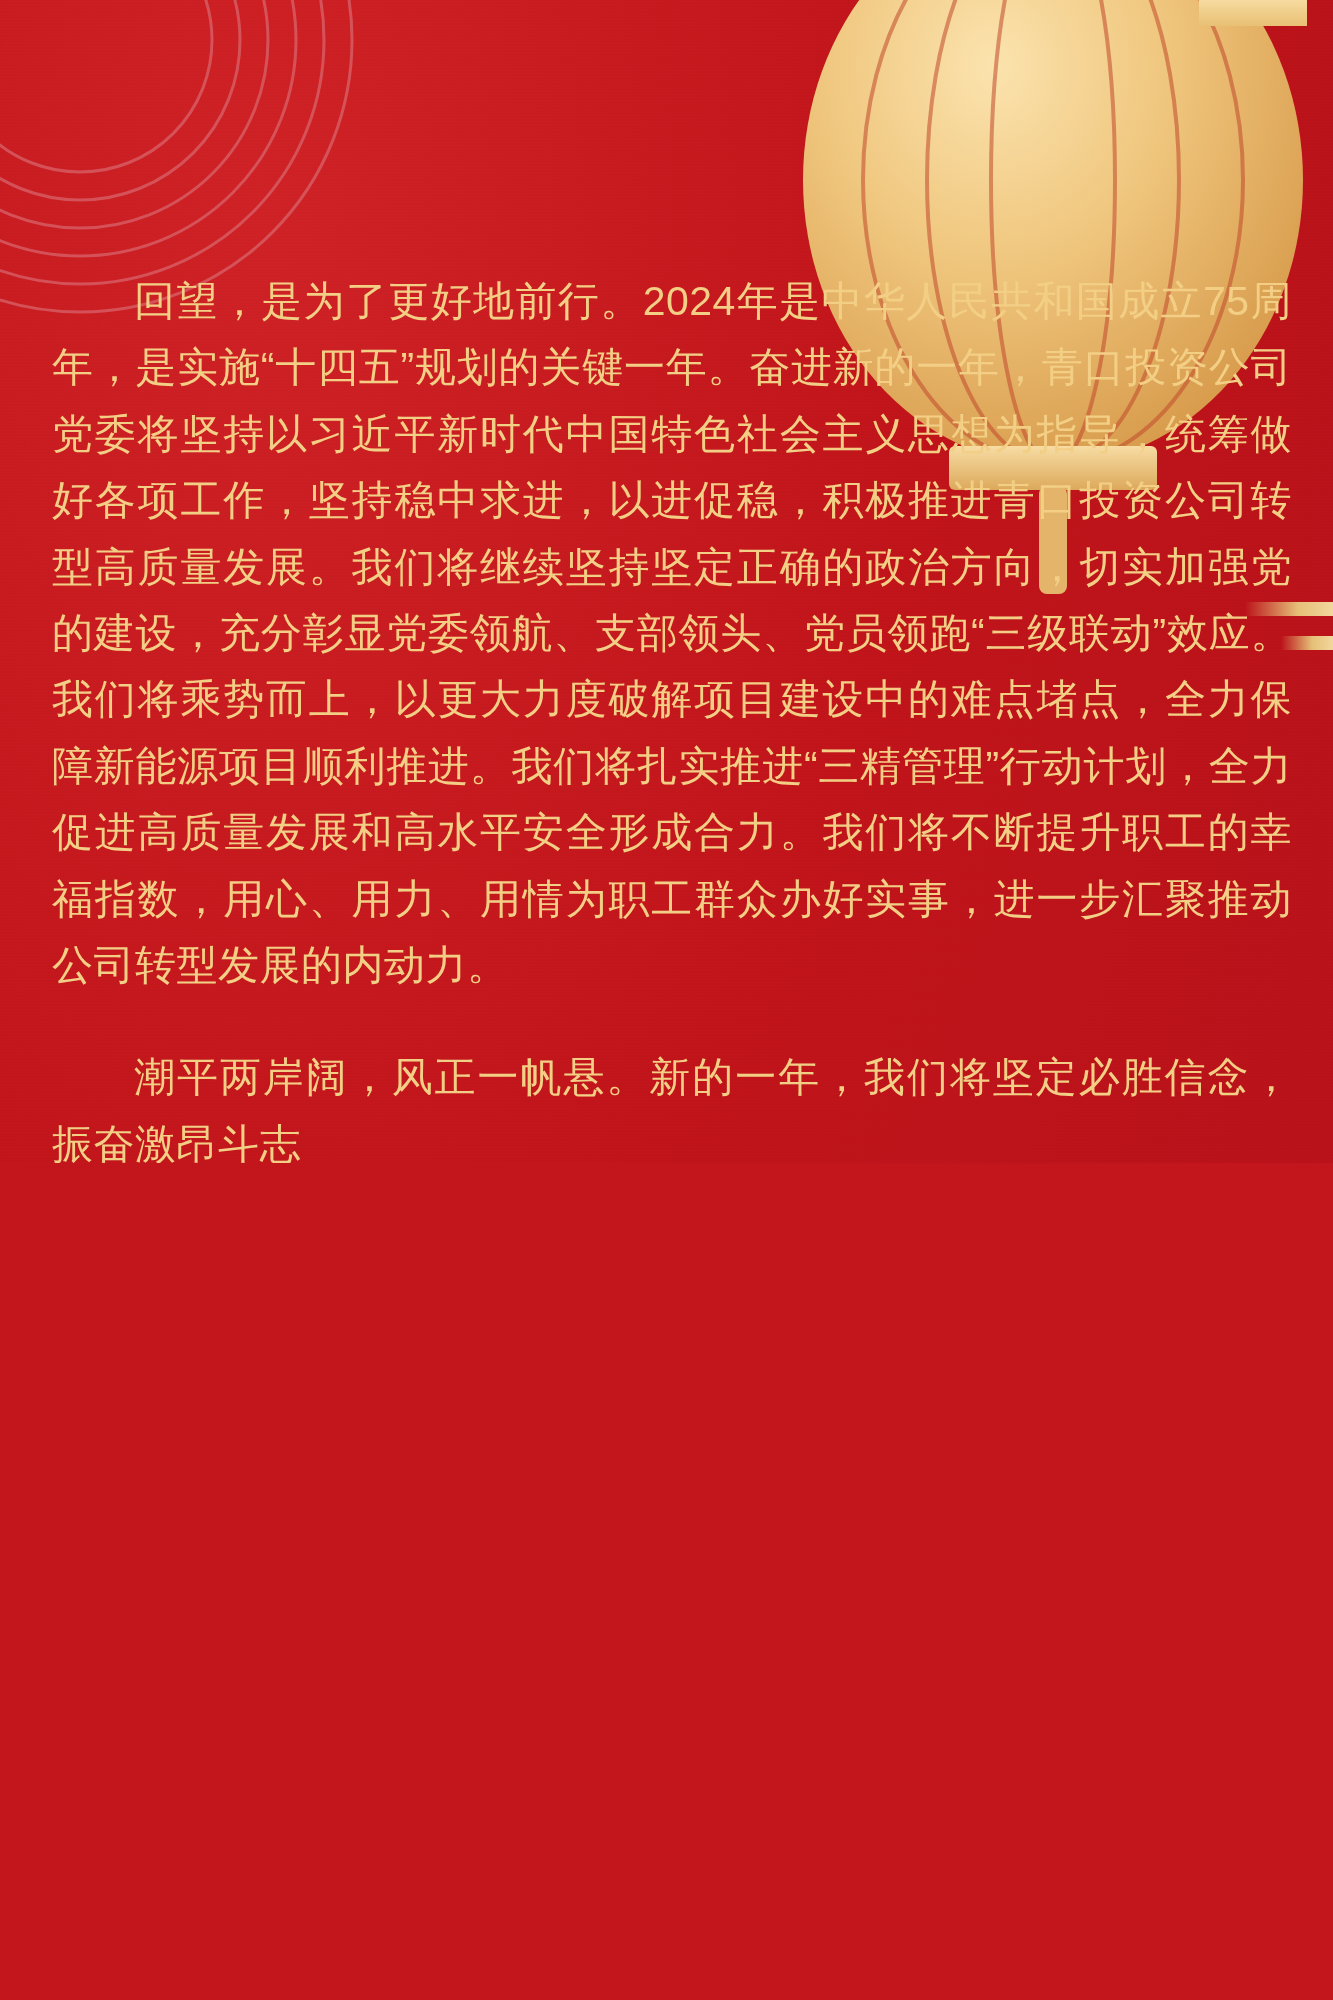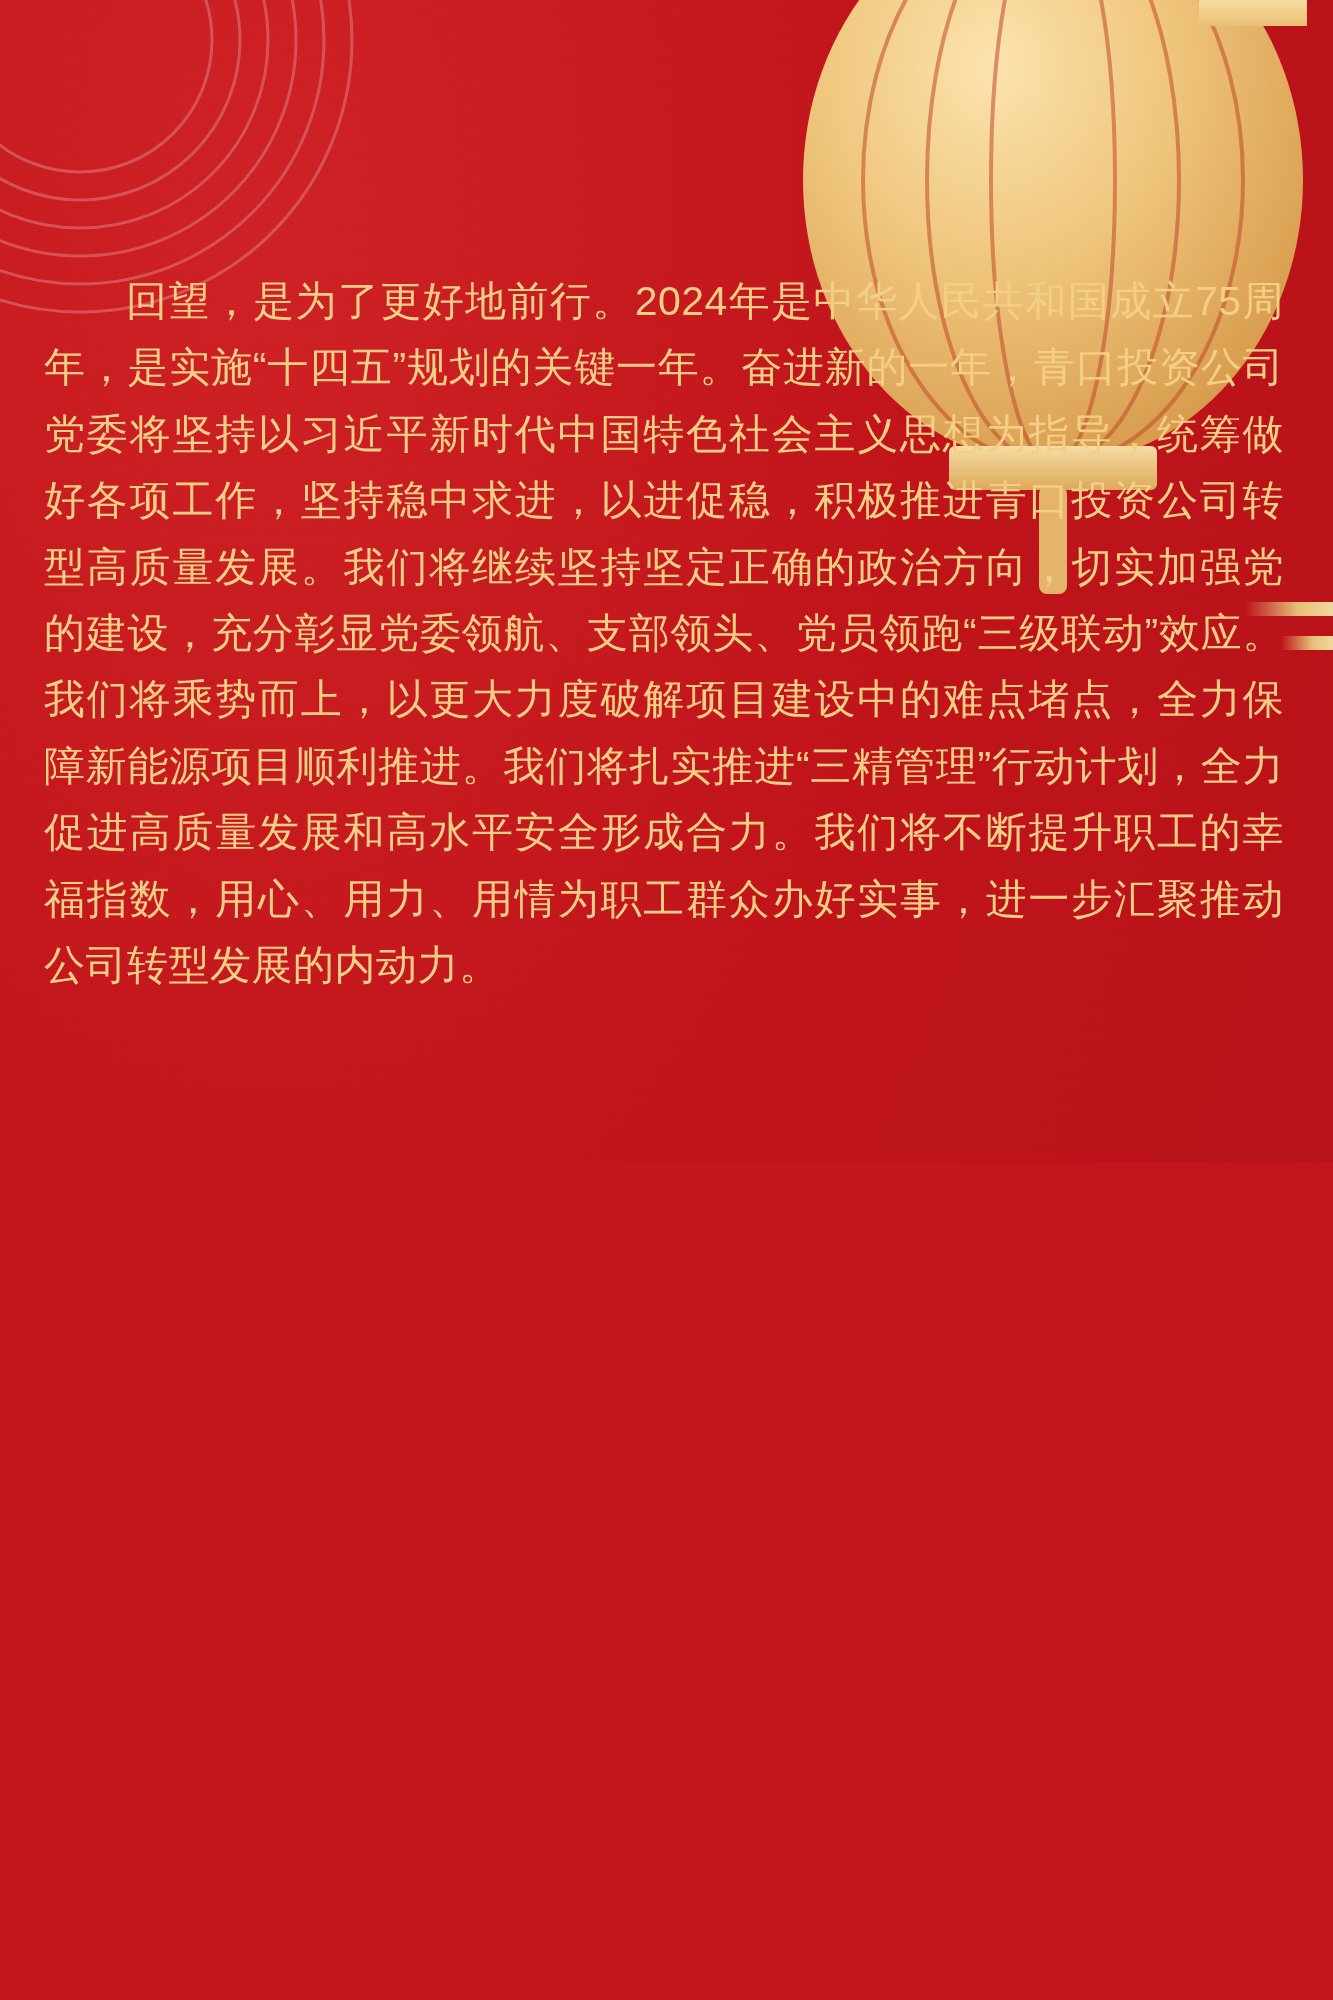--- a/index.html
+++ b/index.html
@@ -78,21 +78,21 @@
   
   .content {
     position: absolute;
     left: 0;
     top: 0;
     width: 1333px;
     padding: 0;
   }
   .article {
     position: absolute;
-    left: 44px;
+    left: 52px;
     top: 268px;
     width: 1240px;
   }
   .para {
     color: #f3cf86;
     font-size: 41px;
     line-height: 1.62;
     letter-spacing: 0.5px;
     text-indent: 2em;
     margin: 0 0 46px 0;
@@ -170,18 +170,19 @@
   </svg>
 </div>
 
 <div class="top-chip"></div>
 <div class="right-bar" style="top:602px; width:88px;"></div>
 <div class="right-bar" style="top:636px; width:52px;"></div>
 
 <div class="content">
   <div class="article">
     <p class="para">回望，是为了更好地前行。2024年是中华人民共和国成立75周年，是实施“十四五”规划的关键一年。奋进新的一年，青口投资公司党委将坚持以习近平新时代中国特色社会主义思想为指导，统筹做好各项工作，坚持稳中求进，以进促稳，积极推进青口投资公司转型高质量发展。我们将继续坚持坚定正确的政治方向，切实加强党的建设，充分彰显党委领航、支部领头、党员领跑“三级联动”效应。我们将乘势而上，以更大力度破解项目建设中的难点堵点，全力保障新能源项目顺利推进。我们将扎实推进“三精管理”行动计划，全力促进高质量发展和高水平安全形成合力。我们将不断提升职工的幸福指数，用心、用力、用情为职工群众办好实事，进一步汇聚推动公司转型发展的内动力。</p>
+    <p class="para last">潮平两岸阔，风正一帆悬。新的一年，我们将坚定必胜信念，振奋激昂斗志</p>
   </div>
 </div>
 
 <div class="clip-mask">
   <div class="noise2"></div>
 </div>
 
 </body></html>

